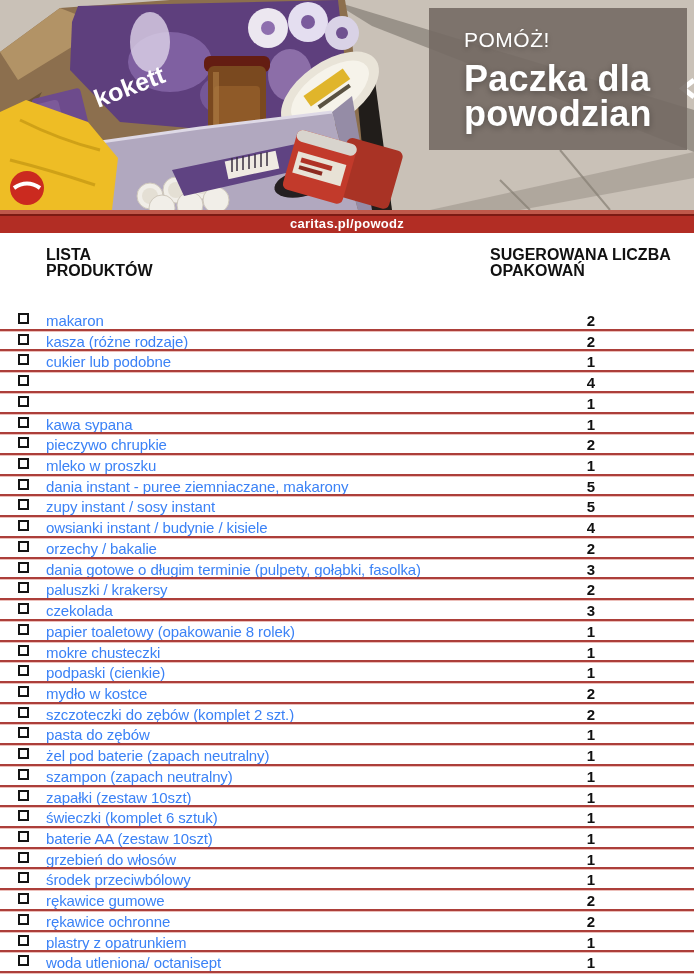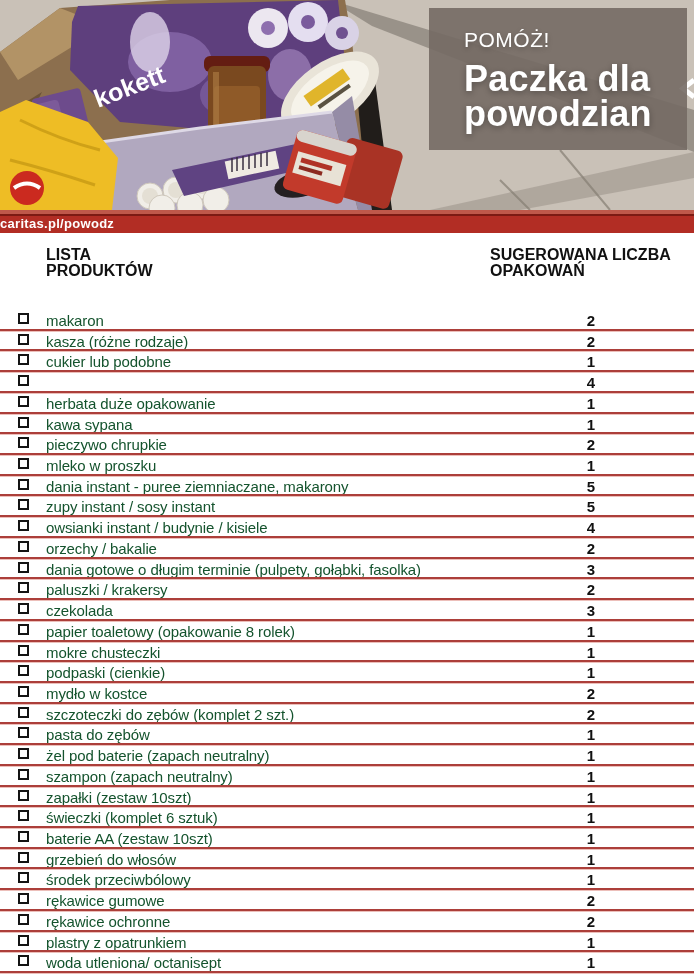--- a/index.html
+++ b/index.html
@@ -18,40 +18,40 @@
   .kicker { font-size:21px; font-weight:400; letter-spacing:0.5px;
             text-shadow:0 2px 5px rgba(0,0,0,0.25); margin-bottom:9px; }
   .big-title { font-size:36px; font-weight:bold; line-height:35px;
                letter-spacing:0.2px; text-shadow:0 2px 6px rgba(0,0,0,0.3); }
 
   
   .banner { position:relative; width:694px; height:23px; background:#b22d24; }
   .banner .band-top { position:absolute; top:0; left:0; width:100%; height:4px; background:#bf584a; }
   .banner .band-line { position:absolute; top:4px; left:0; width:100%; height:2px; background:#7c1a13; }
   .banner .url {
-    position:absolute; top:6px; left:0; width:100%; text-align:left;
+    position:absolute; top:6px; left:0; width:100%; text-align:center;
     color:#fff; font-size:13px; font-weight:bold; letter-spacing:0.3px;
   }
 
   
   .cols-header { position:relative; height:78px; background:#fff; }
   .col-head { position:absolute; top:14px; font-size:16px; font-weight:bold;
               line-height:16px; color:#111; letter-spacing:0; }
   .col-head div { margin-bottom:0; }
   .col-left  { left:46px; }
   .col-right { left:490px; }
 
   
   .list { position:relative; width:694px; }
   .row { position:relative; width:694px; height:20.72px; }
   .row .sep { position:absolute; left:0; bottom:0; width:100%; height:3px;
               background:linear-gradient(to bottom, #ac3f3a 0%, #ac3f3a 52%, #ecbfba 52%, #ecbfba 100%); }
   .checkbox { position:absolute; left:18px; top:2px; width:11px; height:11px;
               border:2.5px solid #141414; background:#fff; }
-  .label { position:absolute; left:46px; top:1px; font-size:15px; color:#14532d;
+  .label { position:absolute; left:46px; top:1px; font-size:15px; color:#3b82f6;
            white-space:nowrap; letter-spacing:-0.1px; }
   .qty { position:absolute; left:569px; top:1px; width:44px; text-align:center;
          font-size:15px; font-weight:bold; color:#111; }
 </style>
 </head>
 <body>
 
 <div class="page">
 
   <div class="hero">
@@ -183,21 +183,20 @@
         <span class="qty">1</span>
         <div class="sep"></div>
       </div>
       <div class="row">
         <span class="checkbox"></span>
         <span class="qty">4</span>
         <div class="sep"></div>
       </div>
       <div class="row">
         <span class="checkbox"></span>
-        <span class="label">herbata duże opakowanie</span>
         <span class="qty">1</span>
         <div class="sep"></div>
       </div>
       <div class="row">
         <span class="checkbox"></span>
         <span class="label">kawa sypana</span>
         <span class="qty">1</span>
         <div class="sep"></div>
       </div>
       <div class="row">

